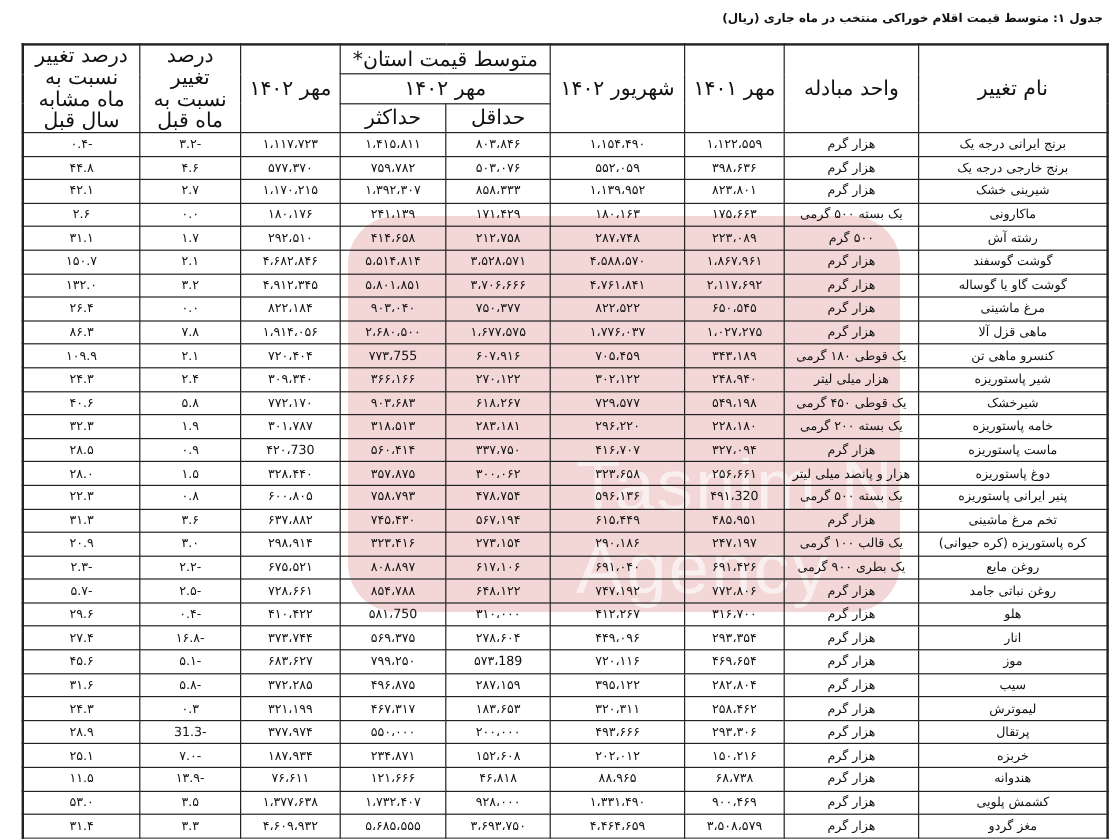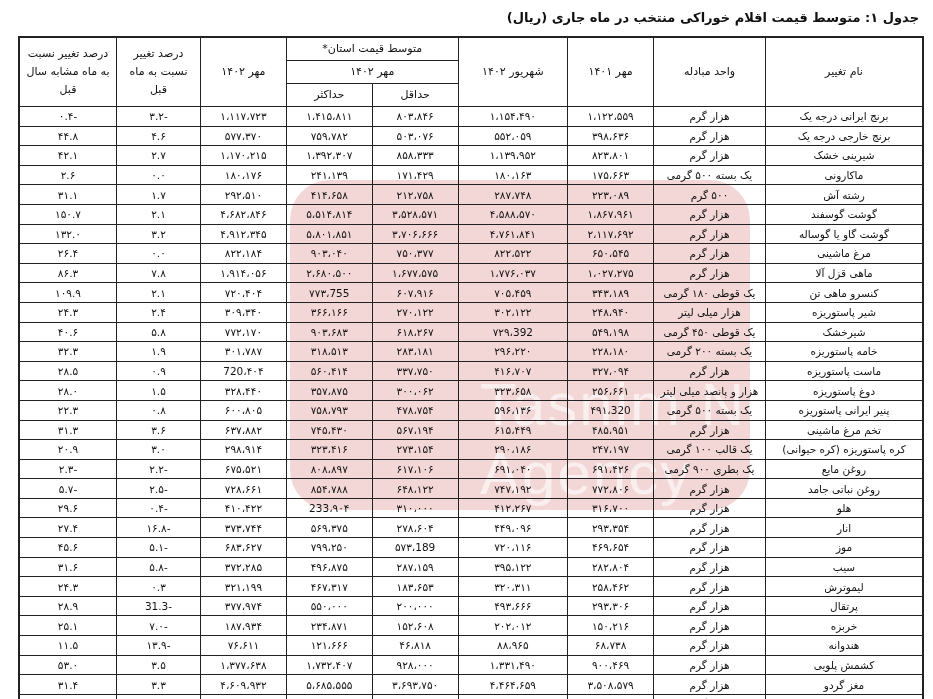--- a/index.html
+++ b/index.html
@@ -1,22 +1,22 @@
 <!DOCTYPE html>
 <html><head>
 <meta charset="utf-8">
 <style>
   html,body{margin:0;padding:0;background:#fff;}
   body{width:933px;height:699px;position:relative;overflow:hidden;font-family:"DejaVu Sans",sans-serif;color:#111;}
-  .title{position:absolute;top:10px;right:14px;font-size:13px;font-weight:bold;direction:rtl;}
+  .title{position:absolute;top:10px;right:14px;font-size:10px;font-weight:bold;direction:rtl;}
   .wm{position:absolute;left:290px;top:180px;width:460px;height:330px;border-radius:40px;background:#e9b7b7;opacity:.55;z-index:0;}
   .wm2{position:absolute;left:480px;top:370px;font-size:60px;color:#fff;opacity:.6;z-index:1;font-family:"Liberation Sans",sans-serif;letter-spacing:2px;}
   table{position:absolute;top:36px;left:18px;width:906px;border-collapse:collapse;direction:rtl;z-index:2;font-size:10.5px;}
   td,th{border:1px solid #222;padding:0 4px;height:18.6px;line-height:18px;font-weight:normal;white-space:nowrap;}
-  th{font-size:11px;text-align:center;}
+  th{font-size:17px;text-align:center;}
   td.name{text-align:center;width:148px;}
   td.unit{text-align:center;width:103px;}
   td.num{text-align:center;}
   .hdr1 th{height:22px;}
   table{border:2px solid #222;}
 </style>
 </head>
 <body>
 
 <div class="title">جدول ۱: متوسط قیمت اقلام خوراکی منتخب در ماه جاری (ریال)</div>
@@ -162,21 +162,21 @@
         <td class="num">۲۷۰،۱۲۲</td>
         <td class="num">۳۶۶،۱۶۶</td>
         <td class="num">۳۰۹،۳۴۰</td>
         <td class="num">۲.۴</td>
         <td class="num">۲۴.۳</td>
       </tr>
       <tr>
         <td class="name">شیرخشک</td>
         <td class="unit">یک قوطی ۴۵۰ گرمی</td>
         <td class="num">۵۴۹،۱۹۸</td>
-        <td class="num">۷۲۹،392</td>
+        <td class="num">۷۲۹،۵۷۷</td>
         <td class="num">۶۱۸،۲۶۷</td>
         <td class="num">۹۰۳،۶۸۳</td>
         <td class="num">۷۷۲،۱۷۰</td>
         <td class="num">۵.۸</td>
         <td class="num">۴۰.۶</td>
       </tr>
       <tr>
         <td class="name">خامه پاستوریزه</td>
         <td class="unit">یک بسته ۲۰۰ گرمی</td>
         <td class="num">۲۲۸،۱۸۰</td>
@@ -187,21 +187,21 @@
         <td class="num">۱.۹</td>
         <td class="num">۳۲.۳</td>
       </tr>
       <tr>
         <td class="name">ماست پاستوریزه</td>
         <td class="unit">هزار گرم</td>
         <td class="num">۳۲۷،۰۹۴</td>
         <td class="num">۴۱۶،۷۰۷</td>
         <td class="num">۳۳۷،۷۵۰</td>
         <td class="num">۵۶۰،۴۱۴</td>
-        <td class="num">720،۴۰۴</td>
+        <td class="num">۴۲۰،730</td>
         <td class="num">۰.۹</td>
         <td class="num">۲۸.۵</td>
       </tr>
       <tr>
         <td class="name">دوغ پاستوریزه</td>
         <td class="unit">هزار و پانصد میلی لیتر</td>
         <td class="num">۲۵۶،۶۶۱</td>
         <td class="num">۳۲۳،۶۵۸</td>
         <td class="num">۳۰۰،۰۶۲</td>
         <td class="num">۳۵۷،۸۷۵</td>
@@ -263,21 +263,21 @@
         <td class="num">۷۲۸،۶۶۱</td>
         <td class="num">-۲.۵</td>
         <td class="num">-۵.۷</td>
       </tr>
       <tr>
         <td class="name">هلو</td>
         <td class="unit">هزار گرم</td>
         <td class="num">۳۱۶،۷۰۰</td>
         <td class="num">۴۱۲،۲۶۷</td>
         <td class="num">۳۱۰،۰۰۰</td>
-        <td class="num">233،۹۰۴</td>
+        <td class="num">۵۸۱،750</td>
         <td class="num">۴۱۰،۴۲۲</td>
         <td class="num">-۰.۴</td>
         <td class="num">۲۹.۶</td>
       </tr>
       <tr>
         <td class="name">انار</td>
         <td class="unit">هزار گرم</td>
         <td class="num">۲۹۳،۳۵۴</td>
         <td class="num">۴۴۹،۰۹۶</td>
         <td class="num">۲۷۸،۶۰۴</td>

